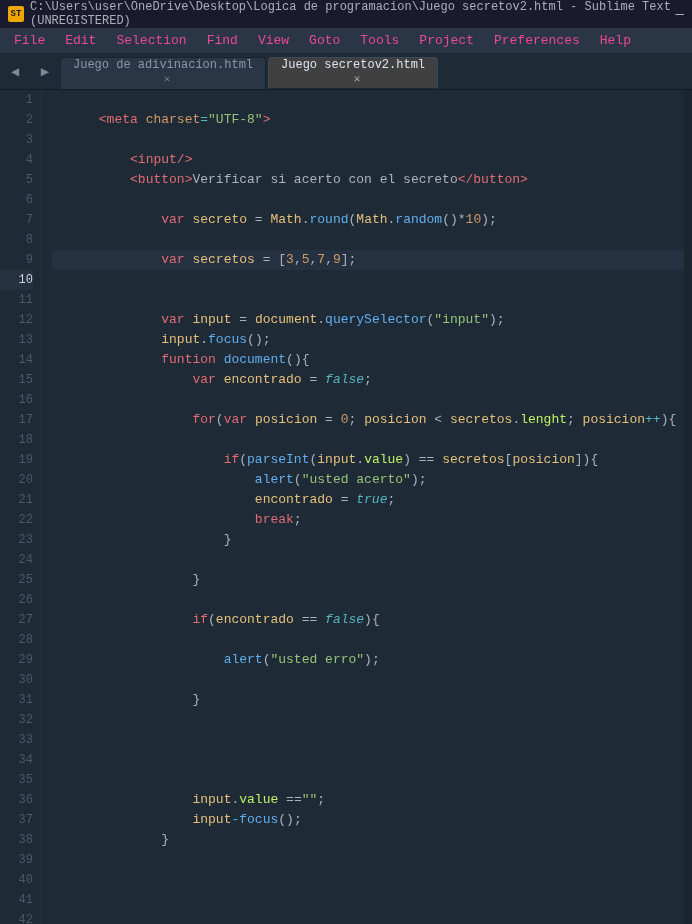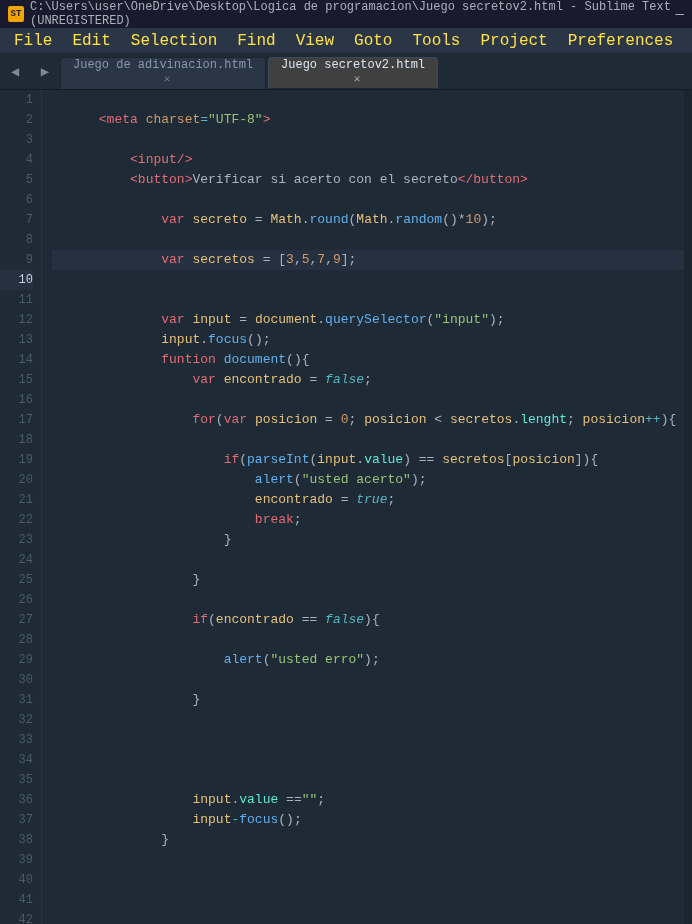--- a/index.html
+++ b/index.html
@@ -54,22 +54,22 @@
     #menubar {
       background: #2a3545;
       height: 26px;
       display: flex;
       align-items: center;
       padding: 0 4px;
       border-bottom: 1px solid #1a2530;
     }
     .menu-item {
       padding: 2px 10px;
-      font-size: 16px;
-      color: #fde047;
+      font-size: 13px;
+      color: #ec4899;
       cursor: pointer;
       border-radius: 3px;
     }
 
     
     #tabbar {
       background: #1e2a35;
       height: 36px;
       display: flex;
       align-items: flex-end;
@@ -184,21 +184,21 @@
     .tag { color: #e06c75; }        
     .attr { color: #d19a66; }       
     .val { color: #98c379; }        
     .op { color: #56b6c2; }
     .bool { color: #56b6c2; font-style: italic; }  
     .obj { color: #e5c07b; }        
     .method { color: #61afef; }     
     .punct { color: #abb2bf; }      
     .plain { color: #abb2bf; }
     .var-name { color: #e5c07b; }   
-    .prop { color: #5eead4; }       
+    .prop { color: #bef264; }       
   </style>
 </head>
 <body>
 
 <div id="titlebar">
   <div class="window-icon">ST</div>
   <span class="title-text">C:\Users\user\OneDrive\Desktop\Logica de programacion\Juego secretov2.html - Sublime Text (UNREGISTERED)</span>
   <span class="close-btn">—</span>
 </div>
 

